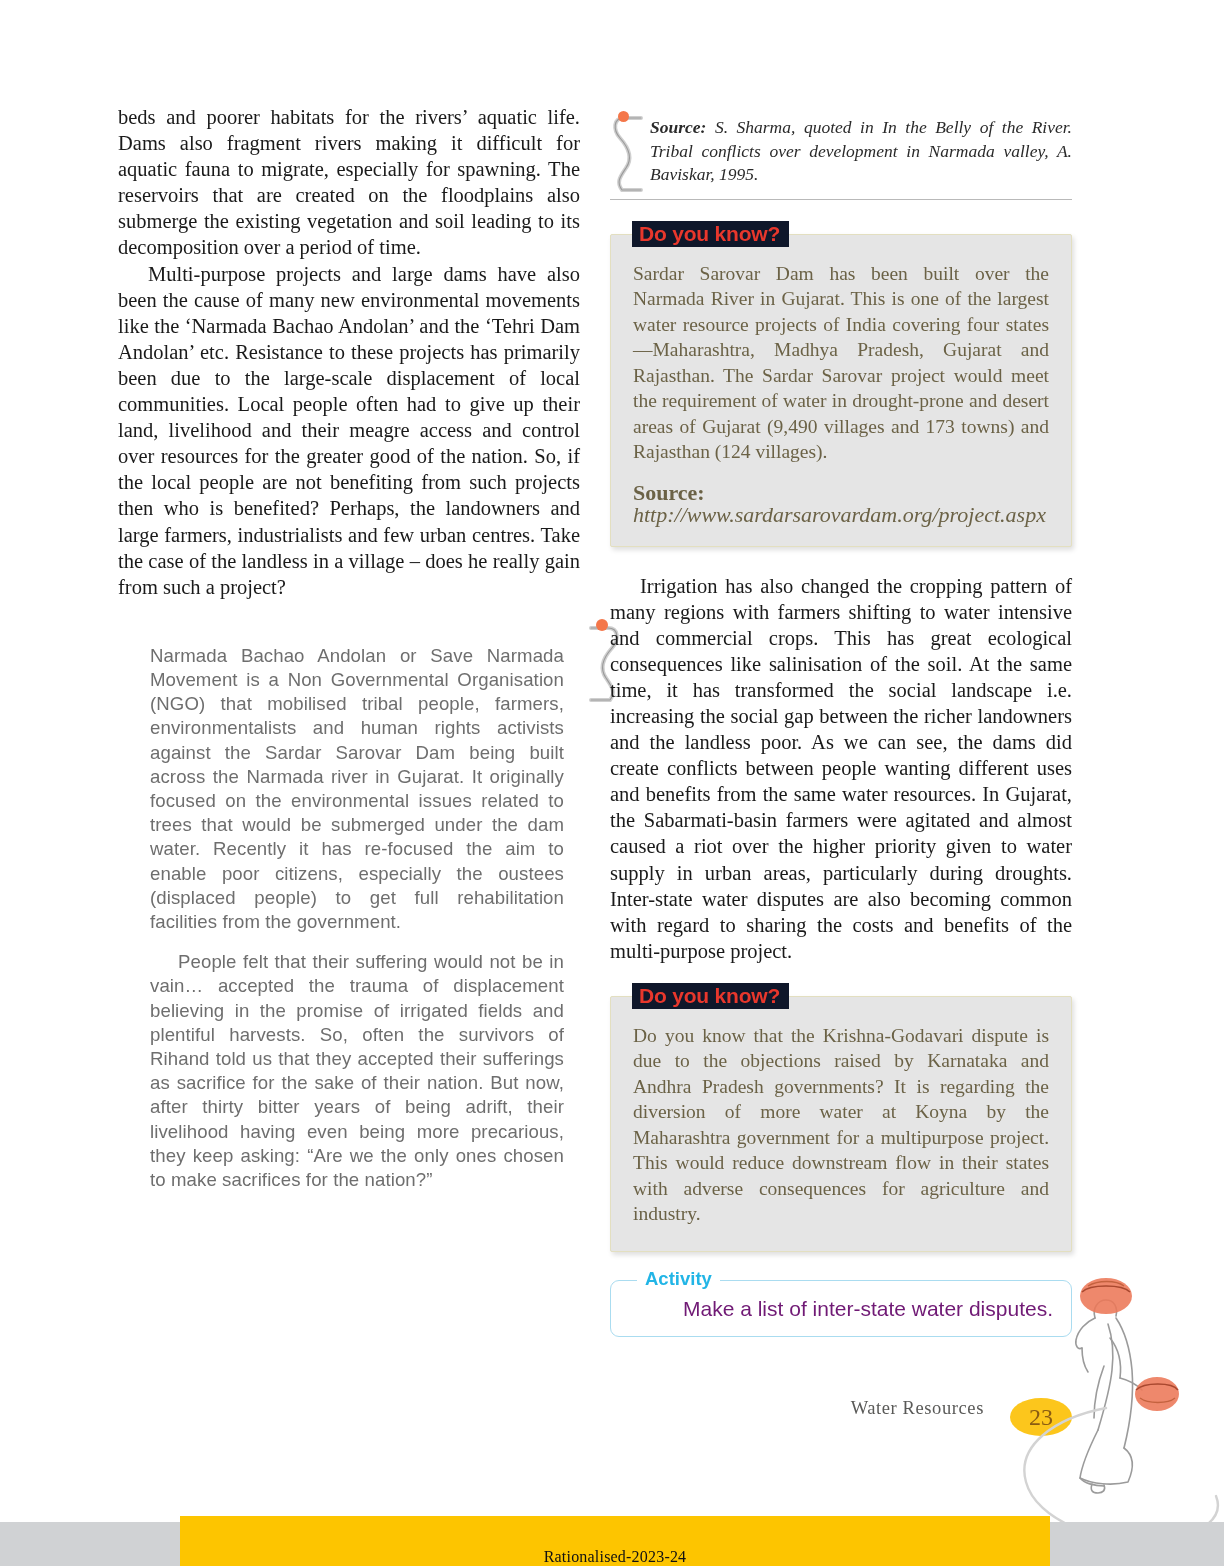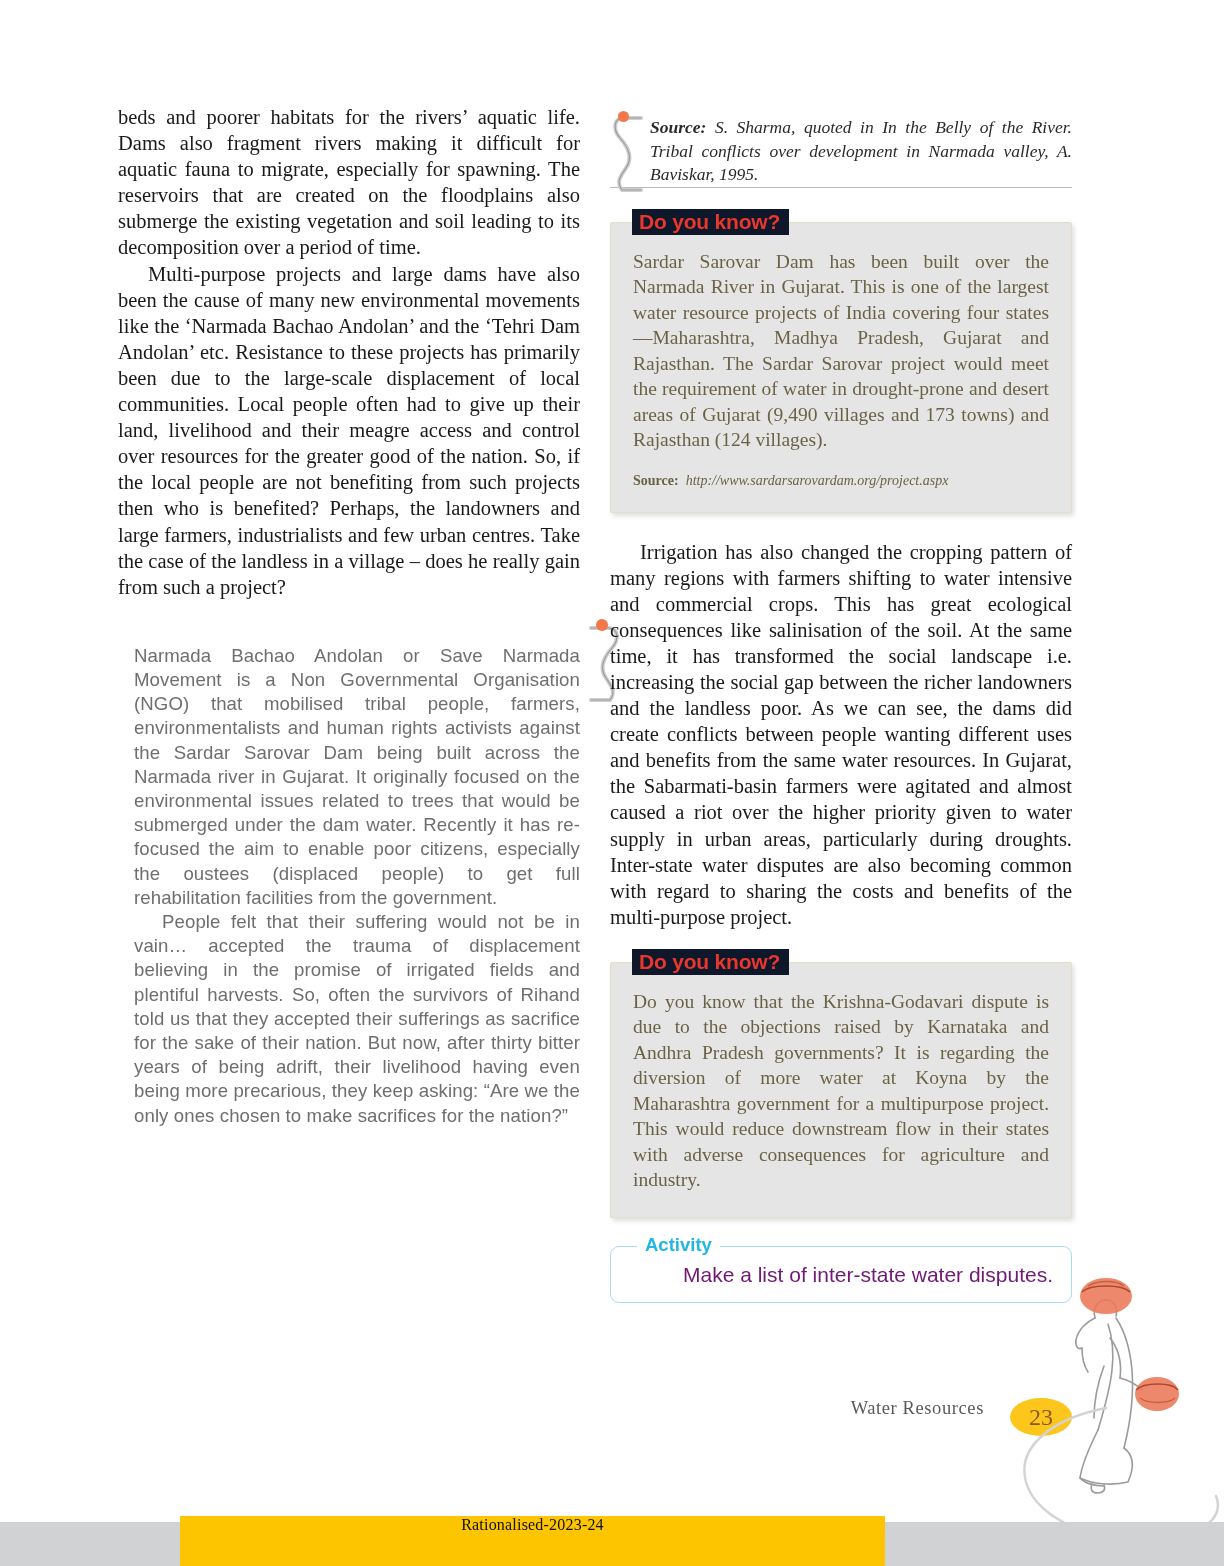--- a/index.html
+++ b/index.html
@@ -38,20 +38,21 @@
     text-align:justify;
     margin:0 0 0 0;
     -webkit-hyphens:none;hyphens:none;
   }
   .body-par + .body-par{ text-indent:30px; }
 
   
   .source-note{
     position:relative;
     padding-left:40px;
+    padding-bottom:12px;
     border-bottom:1.5px solid #b9b9b9;
   }
   .source-note .src-text{
     font-family:"Liberation Serif", serif;
     font-style:italic;
     font-size:17.5px;
     line-height:23.5px;
     color:#2a2a2a;
     text-align:justify;
   }
@@ -98,21 +99,21 @@
   .dyk-text{
     font-family:"Liberation Serif", serif;
     font-size:19.5px;
     line-height:25.5px;
     color:#6b6246;
     text-align:justify;
   }
   .dyk-source{
     margin-top:17px;
     font-family:"Liberation Serif", serif;
-    font-size:14px;
+    font-size:22px;
     line-height:22px;
     color:#6b6246;
     text-align:left;
   }
   .dyk-source b{ font-weight:bold; font-style:normal; }
   .dyk-source i{ font-style:italic; }
 
   
   .quote-block{
     position:relative;
@@ -130,21 +131,21 @@
     width:12px;height:12px;border-radius:50%;
     background:#f4774a;
   }
   .qtext{
     font-family:"Liberation Sans", sans-serif;
     font-size:18.6px;
     line-height:24.2px;
     color:#6e6e6e;
     text-align:justify;
     letter-spacing:0.1px;
-    margin:0;
+    margin:16px;
   }
   .qtext + .qtext{ text-indent:28px; }
 
   
   .activity-wrap{
     position:relative;
     margin-top:28px;
   }
   .activity-box{
     border:1.6px solid #aadcf0;
@@ -222,23 +223,23 @@
   
   .bottom-strip{
     position:absolute;
     left:0; bottom:0;
     width:1224px; height:44px;
     background:#d0d2d4;
   }
   .bottom-banner{
     position:absolute;
     left:180px; bottom:0;
-    width:705px; height:50px;
+    width:870px; height:50px;
     background:#fdc500;
-    display:flex;align-items:flex-start;justify-content:center;
+    display:flex;align-items:flex-end;justify-content:center;
   }
   .bottom-banner span{
     font-family:"Liberation Serif", serif;
     font-size:16px;
     color:#111;
     letter-spacing:0.2px;
   }
 </style>
 </head>
 <body>

